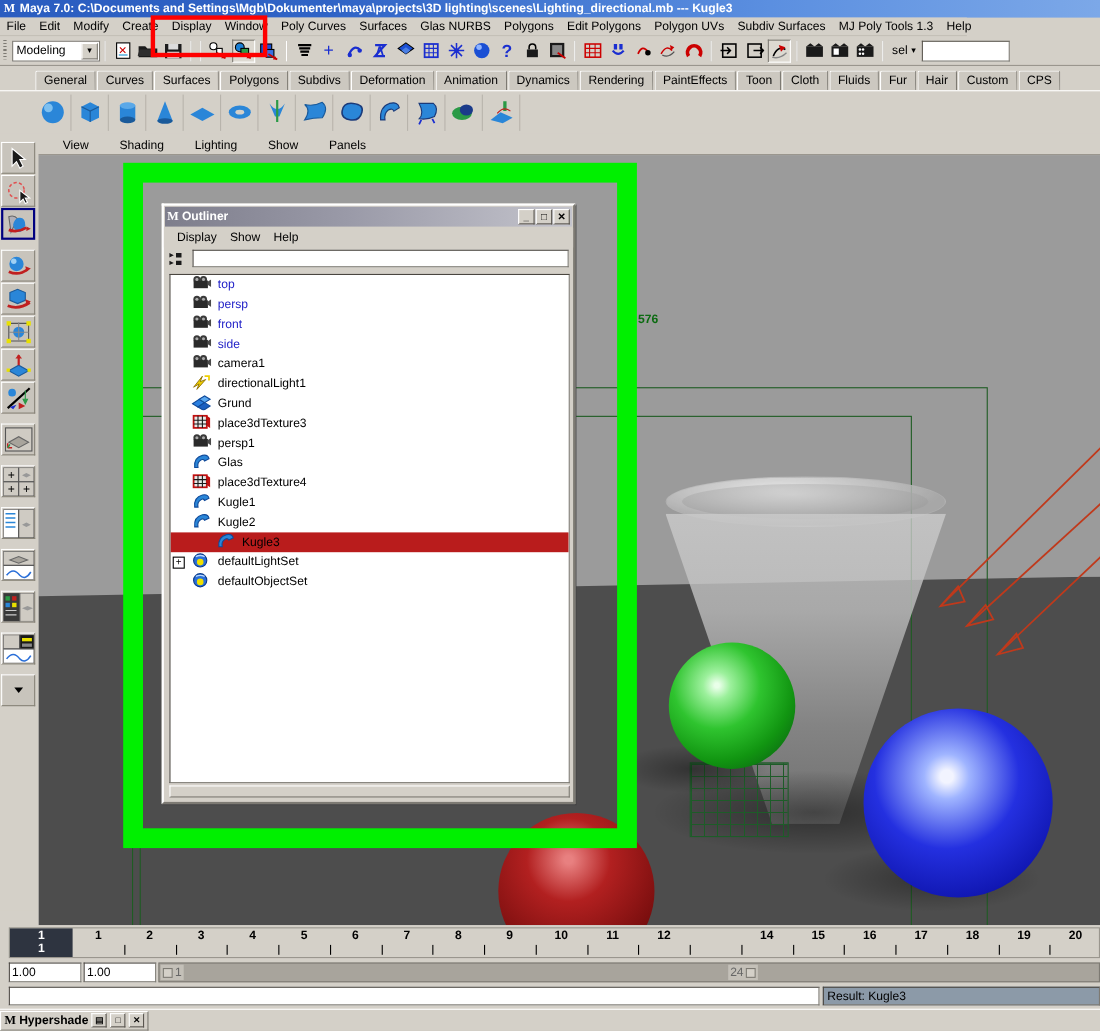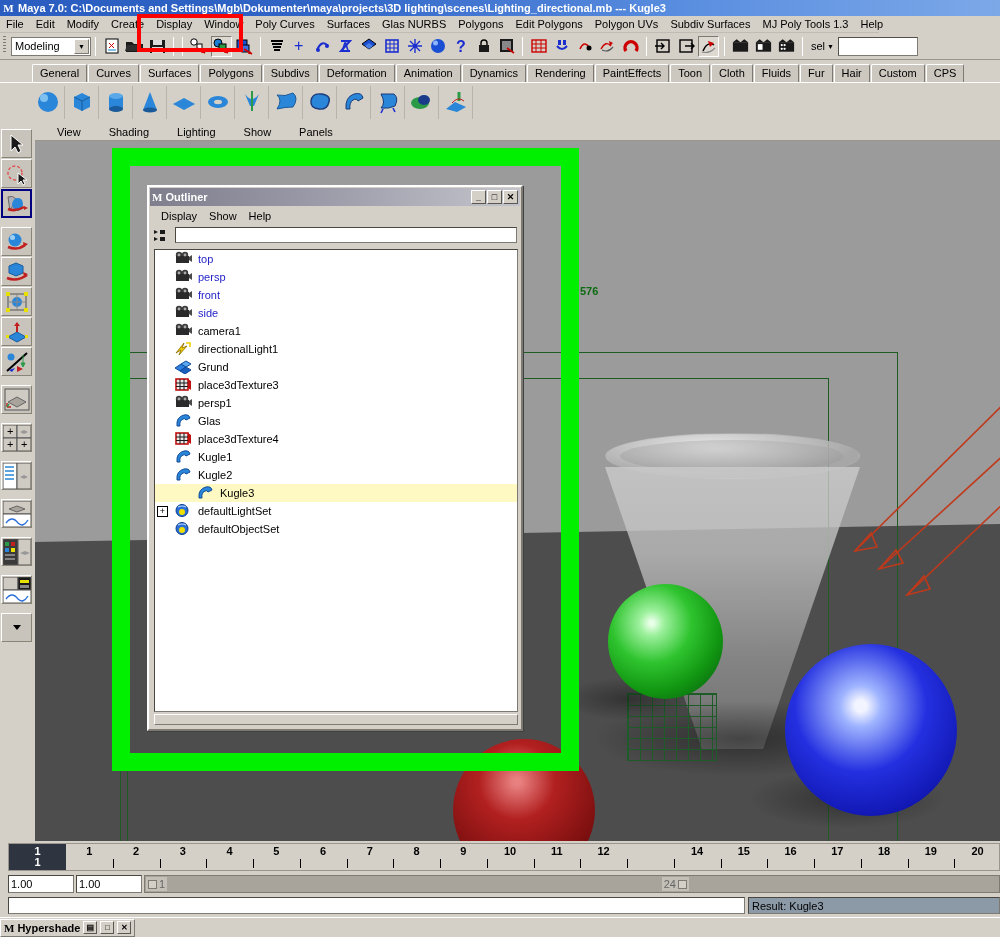--- a/index.html
+++ b/index.html
@@ -277,21 +277,21 @@
   .ol-list {
     position: absolute; left: 5px; top: 62px; width: 364px; height: 463px;
     background: #fff;
     border: 1px solid #7d7a73; border-top-color: #4a4640; border-left-color: #4a4640;
     overflow: hidden;
   }
   .ol-row {
     height: 18px; display: flex; align-items: center;
     font-size: 11px; padding-left: 2px; cursor: default;
   }
-  .ol-row.selected { background: #fef9c3; padding-left: 24px; }
+  .ol-row.selected { background: #b91c1c; padding-left: 24px; }
   .ol-expand {
     width: 11px; height: 11px; border: 1px solid #000; background: #fff;
     font-size: 9px; line-height: 9px; text-align: center;
     margin-right: 4px; flex: 0 0 11px; font-family: "Liberation Sans", sans-serif;
   }
   .ol-expand.blank { border: none; background: transparent; }
   .ol-icon { width: 22px; flex: 0 0 22px; text-align: center; }
   .ol-label { padding-left: 4px; color: #000; }
   .ol-label.blue { color: #2323c8; }
   .ol-bottombar {

